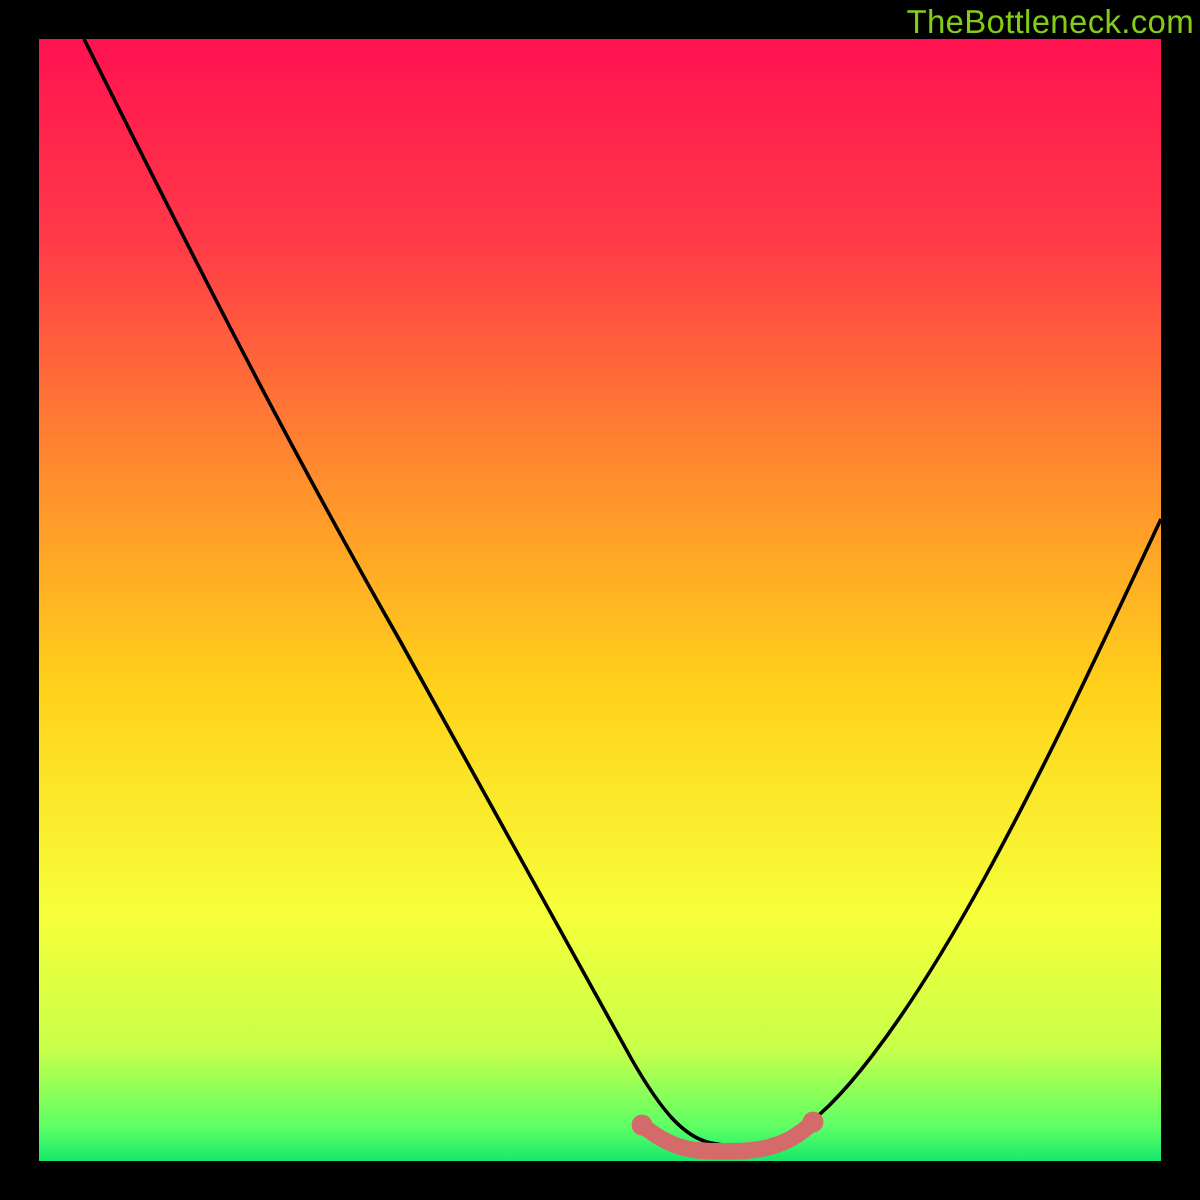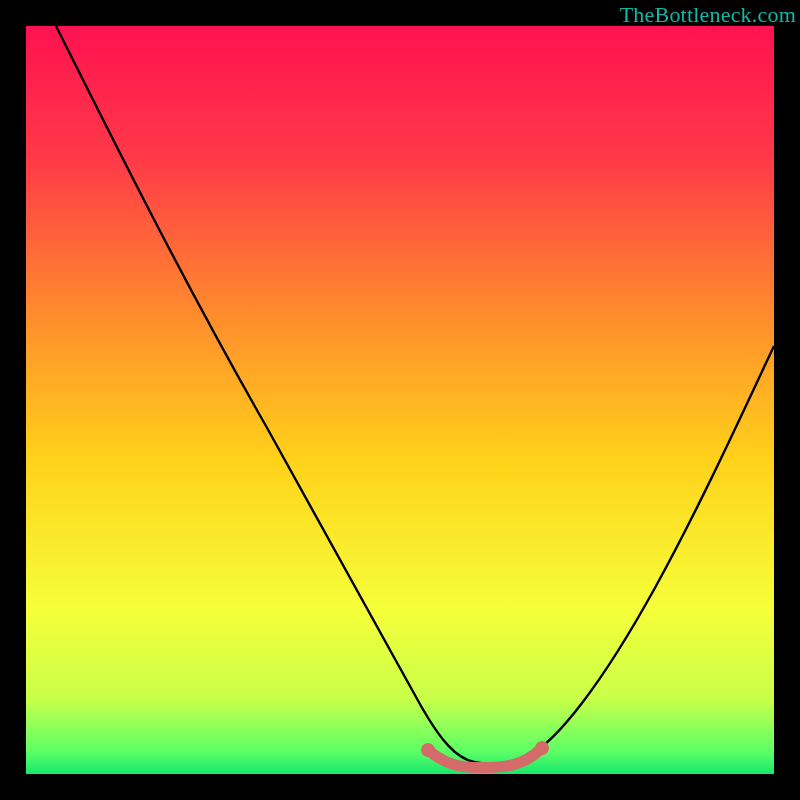--- a/index.html
+++ b/index.html
@@ -22,24 +22,24 @@
     position: absolute;
     left: 0;
     top: 0;
     width: 100%;
     height: 100%;
   }
   .watermark {
     position: absolute;
     top: 2px;
     right: 4px;
-    font-family: Liberation Serif, serif;
+    font-family: Liberation Sans, sans-serif;
     font-size: 22px;
     font-weight: 500;
-    color: #14b8a6;
+    color: #84cc16;
     letter-spacing: 0.2px;
     z-index: 5;
   }
   svg.overlay {
     position: absolute;
     left: 0;
     top: 0;
     width: 100%;
     height: 100%;
   }

